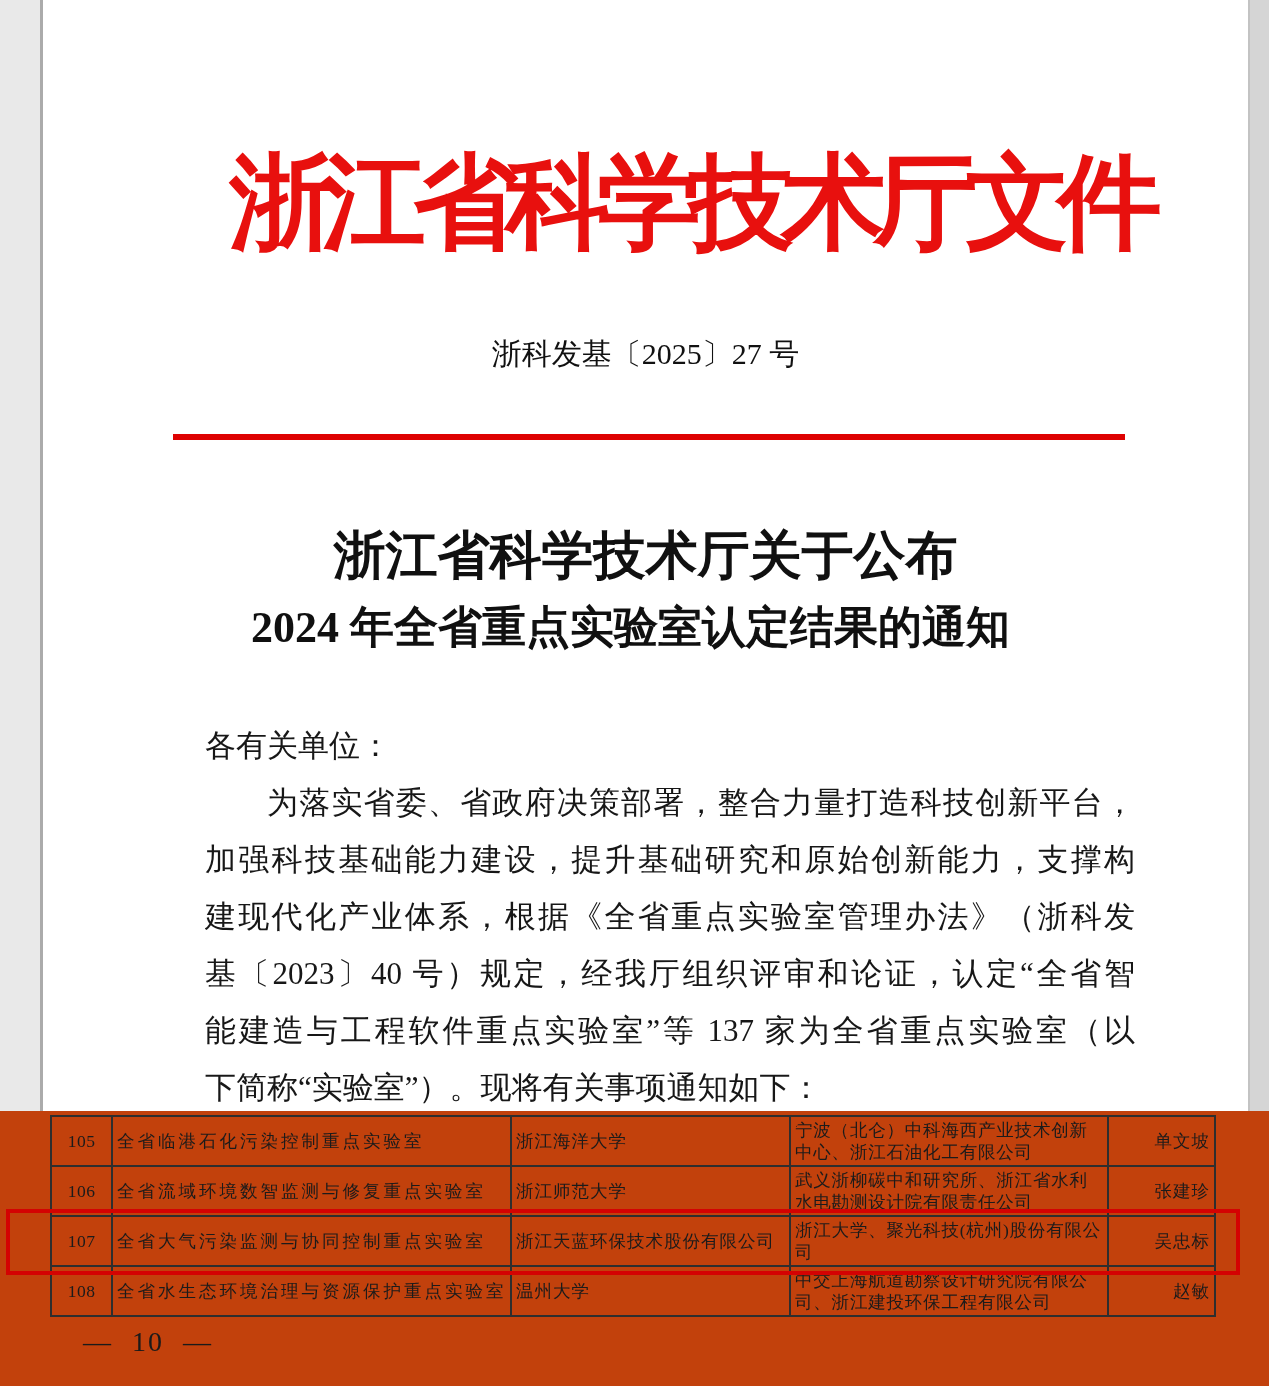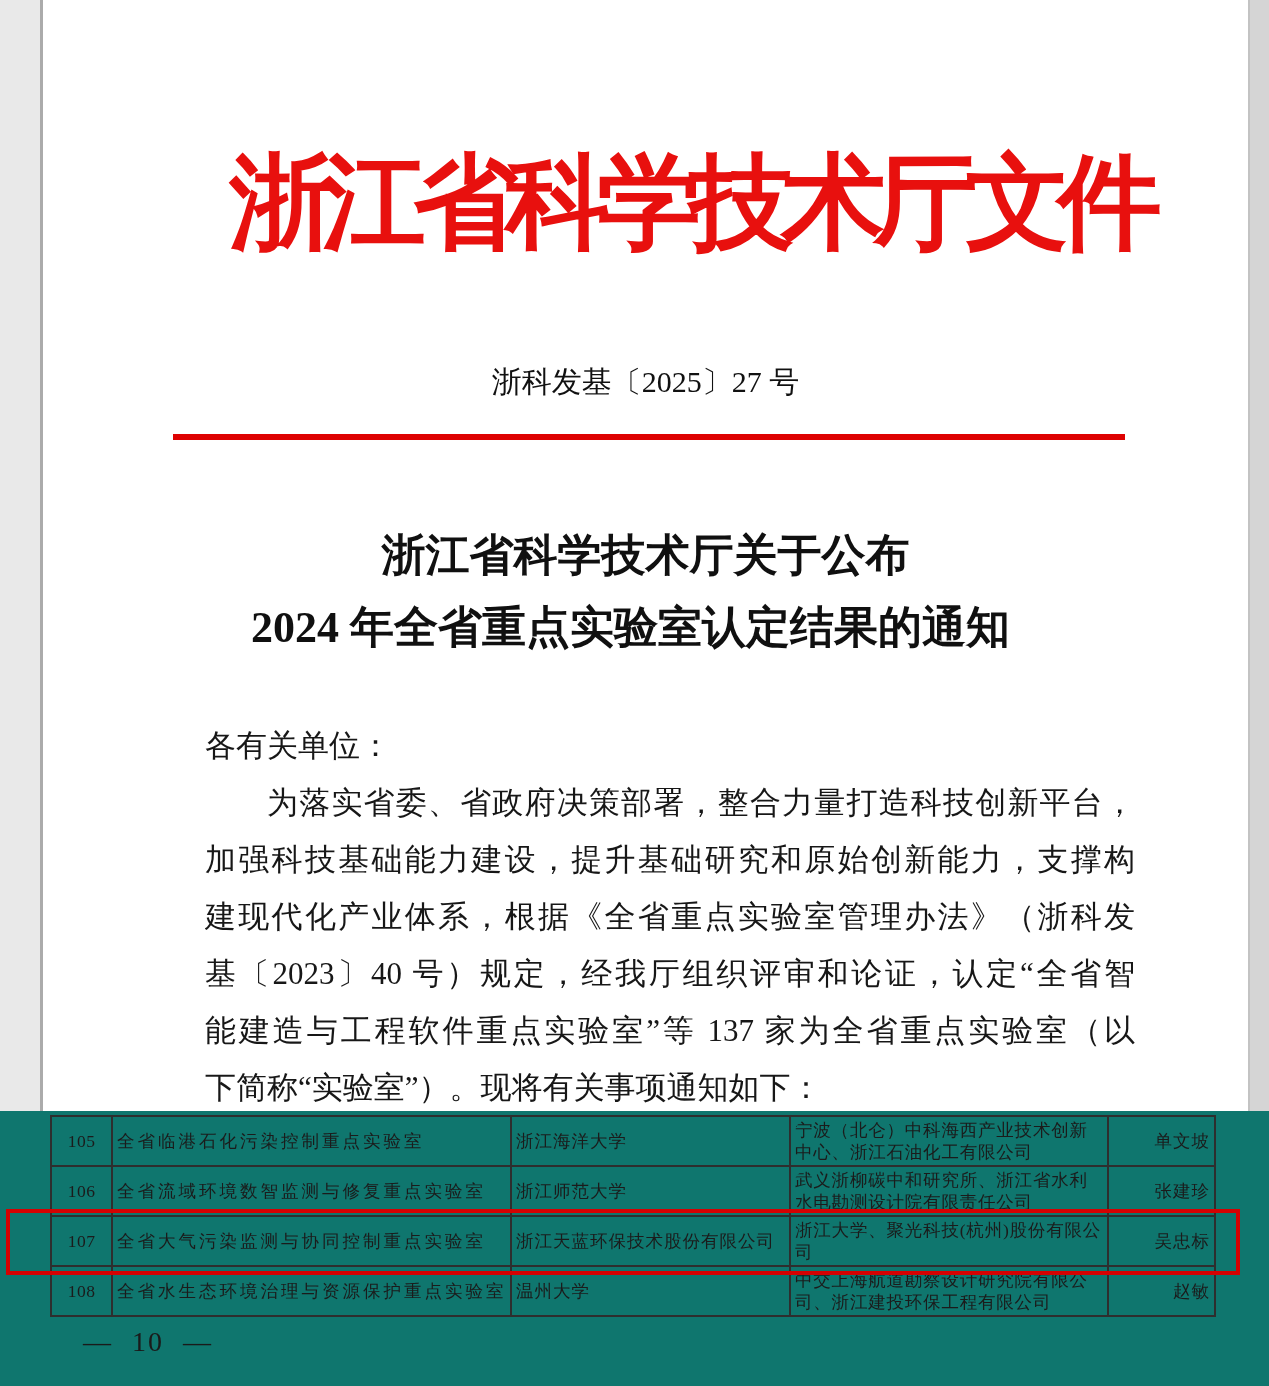--- a/index.html
+++ b/index.html
@@ -30,35 +30,35 @@
     left: 43px; top: 148px; width: 1205px;
     text-align: center;
     font-size: 104px; font-weight: 700;
     letter-spacing: -12px;
     color: #e8100e;
     line-height: 110px;
     white-space: nowrap;
     padding-left: 44px;
   }
   .doc-number {
-    left: 43px; top: 360px; width: 1205px;
+    left: 43px; top: 332px; width: 1205px;
     text-align: center;
     font-size: 30px; line-height: 44px;
     color: #111;
   }
   .red-rule {
     left: 173px; top: 434px; width: 952px; height: 6px;
     background: #de0202;
   }
 
   
   .notice-line1 {
     left: 43px; top: 530px; width: 1205px;
     text-align: center;
-    font-size: 44px; font-weight: 700; line-height: 52px;
+    font-size: 52px; font-weight: 700; line-height: 52px;
     color: #101010;
   }
   .notice-line2 {
     left: 28px; top: 602px; width: 1205px;
     text-align: center;
     font-size: 44px; font-weight: 700; line-height: 52px;
     color: #101010;
   }
 
   
@@ -67,21 +67,21 @@
     font-size: 31px; line-height: 57px;
     color: #171717;
   }
   .doc-body .line { height: 57px; overflow: hidden; }
   .doc-body .just { text-align: justify; text-align-last: justify; }
   .doc-body .indent { padding-left: 62px; }
 
   
   .table-section {
     left: 0; top: 1111px; width: 1269px; height: 275px;
-    background: #0f766e;
+    background: #c2410c;
   }
   table.results {
     position: absolute; left: 50px; top: 4px;
     border-collapse: collapse;
     table-layout: fixed;
     width: 1164px;
   }
   table.results td {
     border: 2px solid #2e2e2e;
     font-size: 17.5px;

